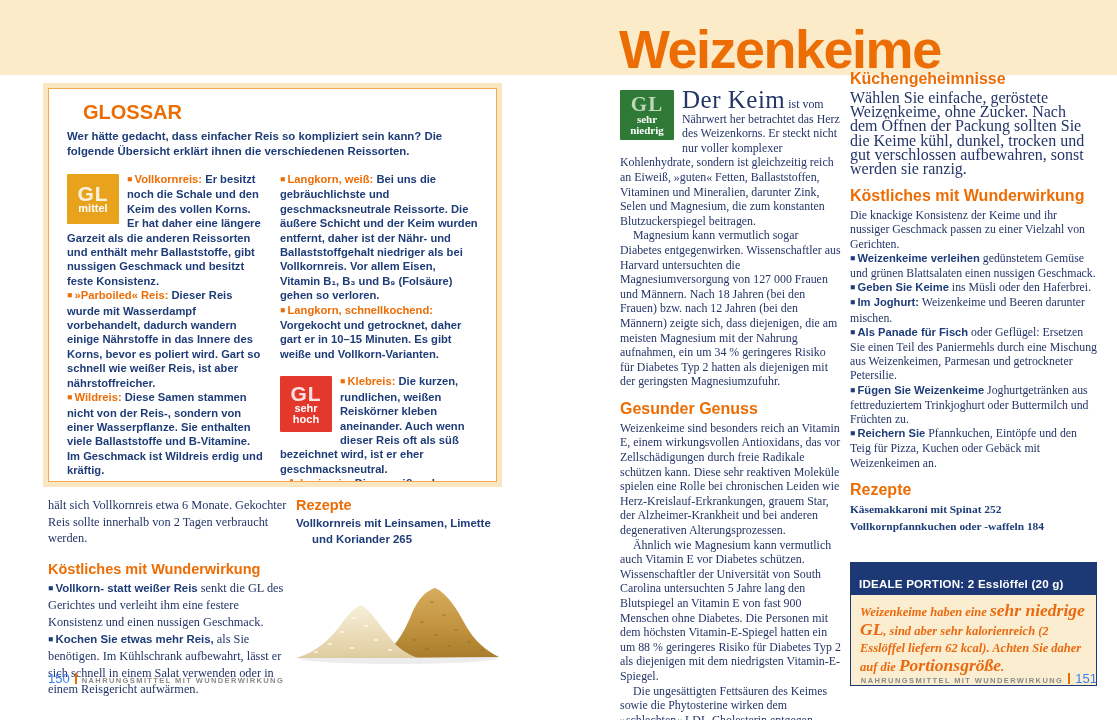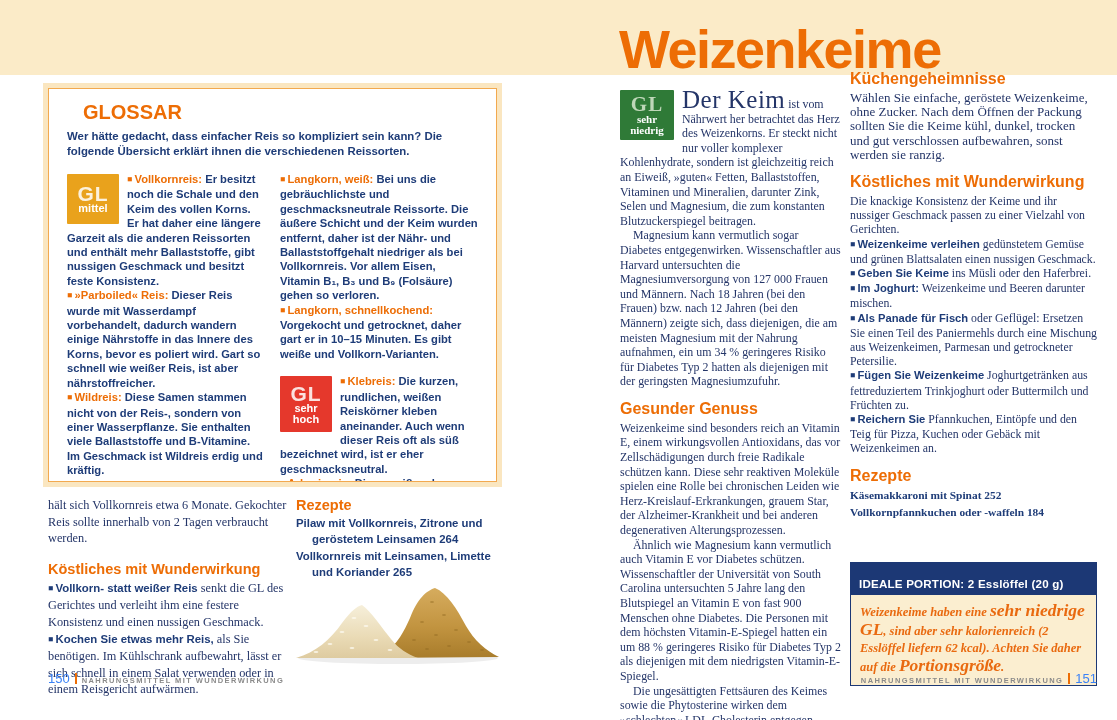--- a/index.html
+++ b/index.html
@@ -144,21 +144,20 @@
     <p class="bullet">
       <span class="blead">Vollkorn- statt weißer Reis</span><span> senkt die GL des Gerichtes und verleiht ihm eine festere Konsistenz und einen nussigen Geschmack.</span>
     </p>
     <p class="bullet">
       <span class="blead">Kochen Sie etwas mehr Reis,</span><span> als Sie benötigen. Im Kühlschrank aufbewahrt, lässt er sich schnell in einem Salat verwenden oder in einem Reisgericht aufwärmen.</span>
     </p>
   </section>
 
   <section class="midcol">
     <h3 class="orange" style="margin-top:0;">Rezepte</h3>
-    <p class="rez-item">Pilaw mit Vollkornreis, Zitrone und geröstetem Leinsamen 264</p>
     <p class="rez-item">Vollkornreis mit Leinsamen, Limette und Koriander 265</p>
   </section>
 
   <svg class="rice" viewBox="0 0 207 95" xmlns="http://www.w3.org/2000/svg">
     <defs>
       <linearGradient id="gWhite" x1="0" y1="0" x2="0" y2="1">
         <stop offset="0" stop-color="#F6EFDA"></stop>
           <stop offset="0.6" stop-color="#EADBB6"></stop>
           <stop offset="1" stop-color="#DECBA0"></stop>
       </linearGradient>
@@ -210,21 +209,21 @@
     </p>
     <p class="p indent">Magnesium kann vermutlich sogar Diabetes entgegenwirken. Wissenschaftler aus Harvard untersuchten die Magnesiumversorgung von 127 000 Frauen und Männern. Nach 18 Jahren (bei den Frauen) bzw. nach 12 Jahren (bei den Männern) zeigte sich, dass diejenigen, die am meisten Magnesium mit der Nahrung aufnahmen, ein um 34 % geringeres Risiko für Diabetes Typ 2 hatten als diejenigen mit der geringsten Magnesiumzufuhr.</p>
     <h3 class="sect">Gesunder Genuss</h3>
     <p class="p">Weizenkeime sind besonders reich an Vitamin E, einem wirkungsvollen Antioxidans, das vor Zellschädigungen durch freie Radikale schützen kann. Diese sehr reaktiven Moleküle spielen eine Rolle bei chronischen Leiden wie Herz-Kreislauf-Erkrankungen, grauem Star, der Alzheimer-Krankheit und bei anderen degenerativen Alterungsprozessen.</p>
     <p class="p indent">Ähnlich wie Magnesium kann vermutlich auch Vitamin E vor Diabetes schützen. Wissenschaftler der Universität von South Carolina untersuchten 5 Jahre lang den Blutspiegel an Vitamin E von fast 900 Menschen ohne Diabetes. Die Personen mit dem höchsten Vitamin-E-Spiegel hatten ein um 88 % geringeres Risiko für Diabetes Typ 2 als diejenigen mit dem niedrigsten Vitamin-E-Spiegel.</p>
     <p class="p indent">Die ungesättigten Fettsäuren des Keimes sowie die Phytosterine wirken dem »schlechten« LDL-Cholesterin entgegen.</p>
   </section>
 
   <section class="sidecol">
     <h3 class="sect first">Küchengeheimnisse</h3>
-    <p class="serif" style="font-size:13px;line-height:14.2px;">Wählen Sie einfache, geröstete Weizenkeime, ohne Zucker. Nach dem Öffnen der Packung sollten Sie die Keime kühl, dunkel, trocken und gut verschlossen aufbewahren, sonst werden sie ranzig.</p>
+    <p class="serif" style="font-size:16px;line-height:14.2px;">Wählen Sie einfache, geröstete Weizenkeime, ohne Zucker. Nach dem Öffnen der Packung sollten Sie die Keime kühl, dunkel, trocken und gut verschlossen aufbewahren, sonst werden sie ranzig.</p>
     <h3 class="sect">Köstliches mit Wunderwirkung</h3>
     <p class="serif" style="font-size:11.8px;line-height:14.2px;">Die knackige Konsistenz der Keime und ihr nussiger Geschmack passen zu einer Vielzahl von Gerichten.</p>
     <p class="bullet"><span class="blead">Weizenkeime verleihen</span><span> gedünstetem Gemüse und grünen Blattsalaten einen nussigen Geschmack.</span></p>
     <p class="bullet"><span class="blead">Geben Sie Keime</span><span> ins Müsli oder den Haferbrei.</span></p>
     <p class="bullet"><span class="blead">Im Joghurt:</span><span> Weizenkeime und Beeren darunter mischen.</span></p>
     <p class="bullet"><span class="blead">Als Panade für Fisch</span><span> oder Geflügel: Ersetzen Sie einen Teil des Paniermehls durch eine Mischung aus Weizenkeimen, Parmesan und getrockneter Petersilie.</span></p>
     <p class="bullet"><span class="blead">Fügen Sie Weizenkeime</span><span> Joghurtgetränken aus fettreduziertem Trinkjoghurt oder Buttermilch und Früchten zu.</span></p>
     <p class="bullet"><span class="blead">Reichern Sie</span><span> Pfannkuchen, Eintöpfe und den Teig für Pizza, Kuchen oder Gebäck mit Weizenkeimen an.</span></p>
     <h3 class="sect">Rezepte</h3>
     <p class="rez-item">Käsemakkaroni mit Spinat 252</p>

